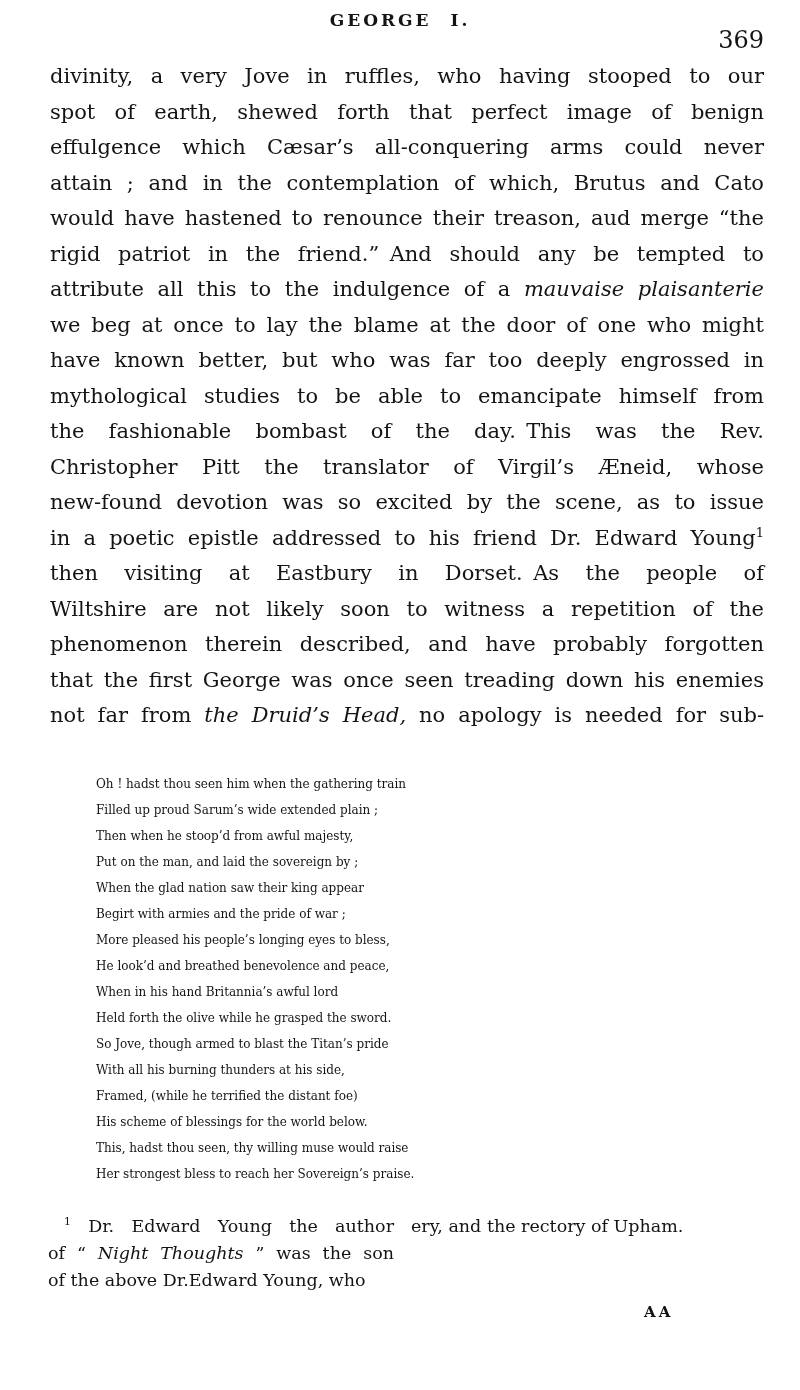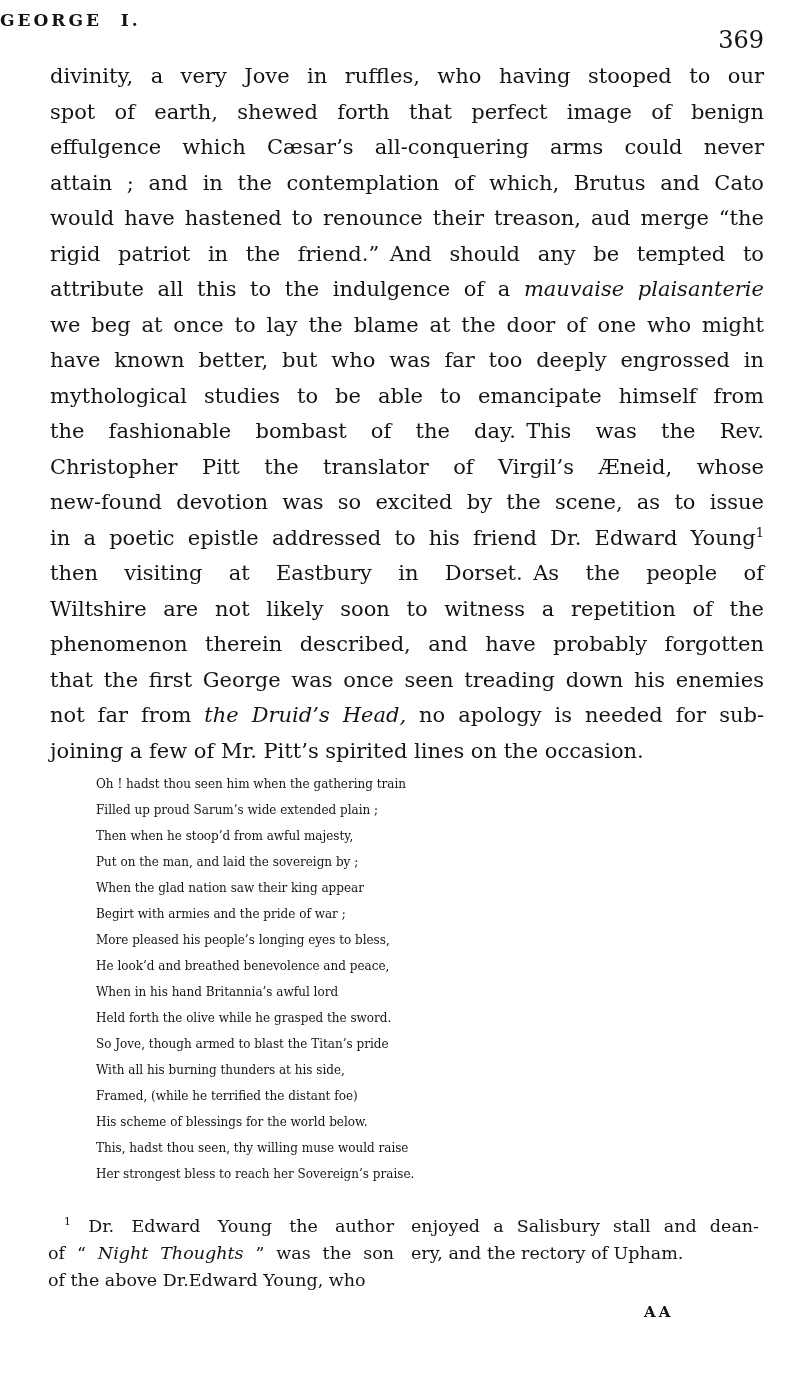--- a/index.html
+++ b/index.html
@@ -12,20 +12,21 @@
     margin: 0 auto;
     background: #ffffff;
     color: #141414;
     font-family: "DejaVu Serif", "Liberation Serif", serif;
     overflow: hidden;
   }
 
   
   .header { position: absolute; top: 10px; left: 0; right: 0; height: 40px; }
   .running-title {
+    text-align: center;
     font-size: 17px;
     letter-spacing: 3px;
     word-spacing: 10px;
     font-weight: bold;
   }
   .page-number {
     position: absolute;
     top: 16px;
     right: 36px;
     font-size: 24px;
@@ -105,21 +106,20 @@
       <div class="line j"><span>mythological studies to be able to emancipate himself from</span></div>
       <div class="line j"><span>the fashionable bombast of the day. This was the Rev.</span></div>
       <div class="line j"><span>Christopher Pitt the translator of Virgil’s Æneid, whose</span></div>
       <div class="line j"><span>new-found devotion was so excited by the scene, as to issue</span></div>
       <div class="line j"><span>in a poetic epistle addressed to his friend Dr. Edward Young</span><span class="sup">1</span></div>
       <div class="line j"><span>then visiting at Eastbury in Dorset. As the people of</span></div>
       <div class="line j"><span>Wiltshire are not likely soon to witness a repetition of the</span></div>
       <div class="line j"><span>phenomenon therein described, and have probably forgotten</span></div>
       <div class="line j"><span>that the first George was once seen treading down his enemies</span></div>
       <div class="line j"><span>not far from </span><span class="it">the Druid’s Head,</span><span> no apology is needed for sub-</span></div>
-      <div class="line"><span>joining a few of Mr. Pitt’s spirited lines on the occasion.</span></div>
     </div>
 
   <div class="poem">
       <div class="line"><span>Oh ! hadst thou seen him when the gathering train</span></div>
       <div class="line"><span>Filled up proud Sarum’s wide extended plain ;</span></div>
       <div class="line"><span>Then when he stoop’d from awful majesty,</span></div>
       <div class="line"><span>Put on the man, and laid the sovereign by ;</span></div>
       <div class="line"><span>When the glad nation saw their king appear</span></div>
       <div class="line"><span>Begirt with armies and the pride of war ;</span></div>
       <div class="line"><span>More pleased his people’s longing eyes to bless,</span></div>
@@ -134,20 +134,19 @@
       <div class="line"><span>Her strongest bless to reach her Sovereign’s praise.</span></div>
     </div>
 
   <div class="footnote">
     <div class="fn-col left">
         <div class="line j ind"><span class="sup">1</span><span> Dr. Edward Young the author</span></div>
         <div class="line j"><span>of “ </span><span class="it">Night Thoughts</span><span> ” was the son</span></div>
         <div class="line"><span>of the above Dr.Edward Young, who</span></div>
       </div>
     <div class="fn-col right">
-        <div class="line j"><span>enjoyed a Salisbury stall and dean-</span></div>
         <div class="line"><span>ery, and the rectory of Upham.</span></div>
       </div>
   </div>
 
   <div class="signature">AA</div>
 
 </div>
 
 </body></html>

